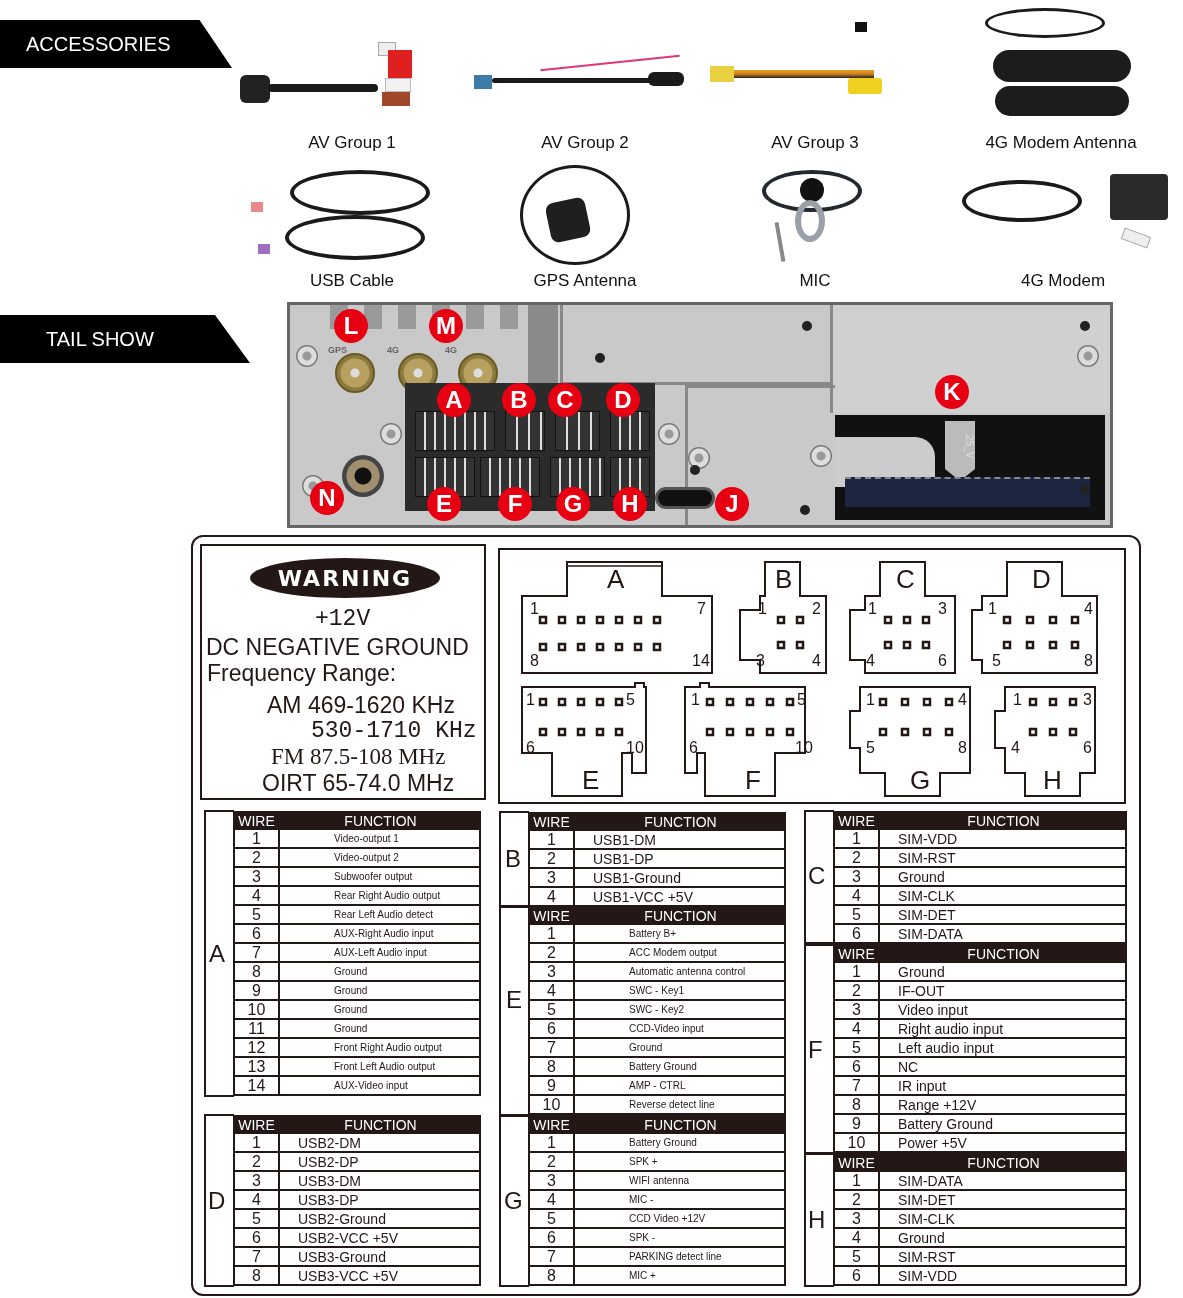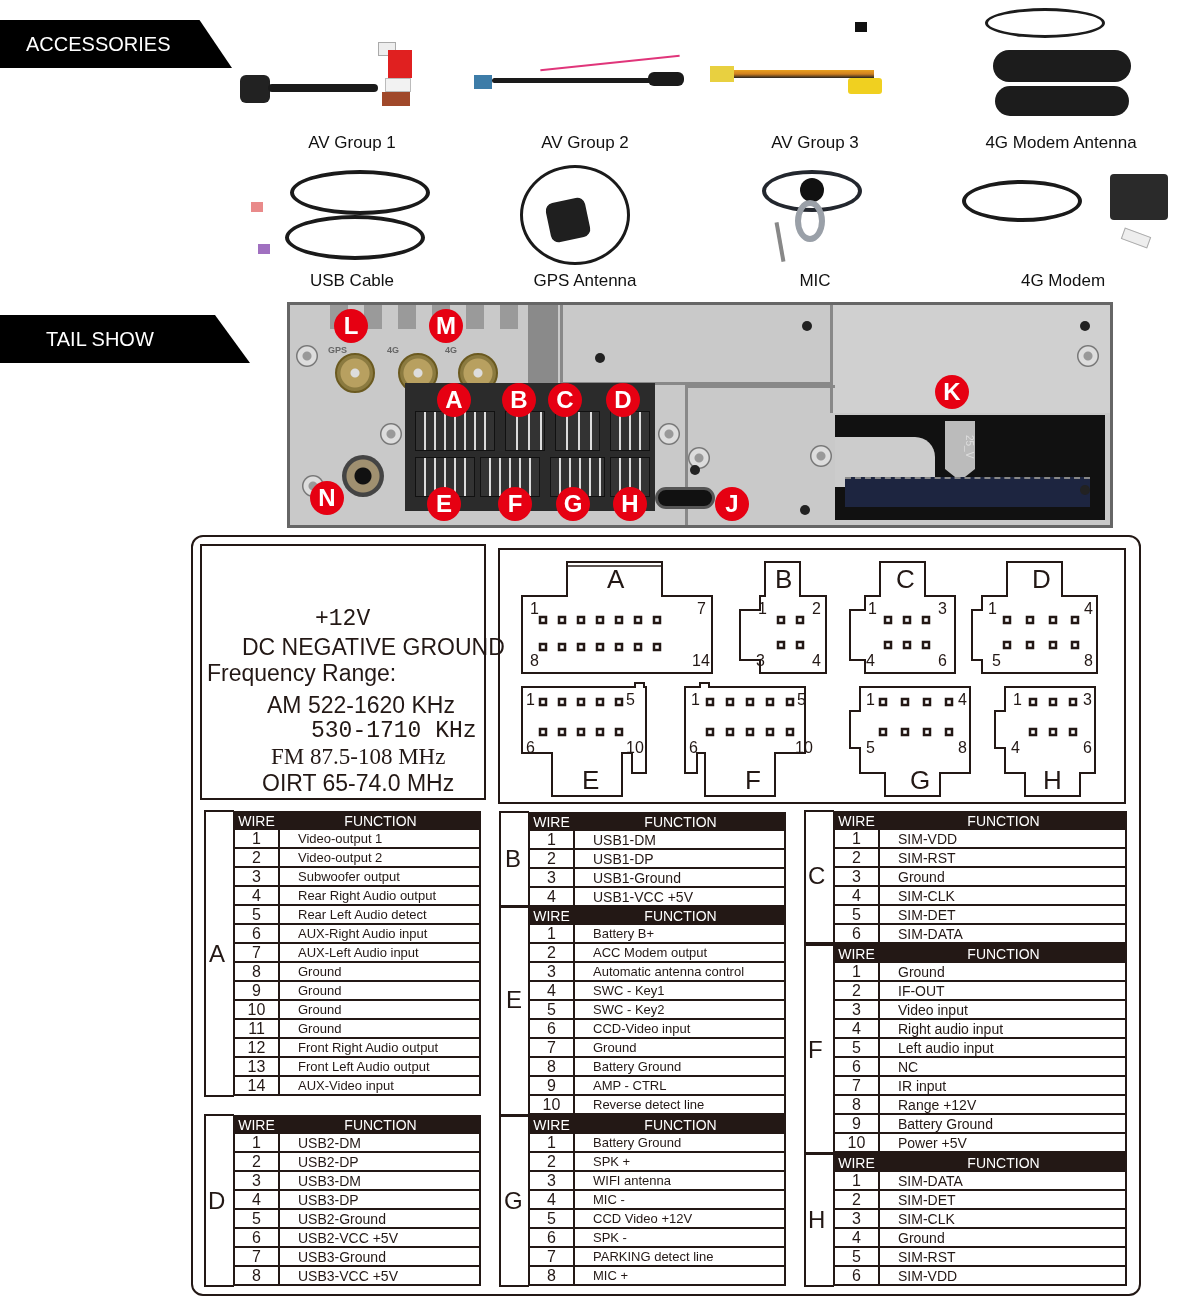--- a/index.html
+++ b/index.html
@@ -28,21 +28,21 @@
   .pin-num { position: absolute; font-size: 16px; }
   .group { position: absolute; border: 2px solid #231815; }
   .group-letter { position: absolute; font-size: 24px; }
   .t { position: absolute; }
   .t-head { display: flex; background: #231815; color: #fff; height: 19px; font-size: 14px; align-items: center; }
   .t-head .c1 { width: 47px; text-align: center; }
   .t-head .c2 { flex: 1; text-align: center; }
   .t-row { display: flex; height: 19px; border-bottom: 2px solid #231815; font-size: 14px; align-items: center; }
   .t-row .c1 { width: 47px; text-align: center; border-right: 2px solid #231815; border-left: 2px solid #231815; height: 100%; display:flex; align-items:center; justify-content:center; font-size: 16px; }
   .t-row .c2 { flex: 1; padding-left: 18px; border-right: 2px solid #231815; height: 100%; display:flex; align-items:center; }
-  .small .t-row .c2 { font-size: 13px; }
+  .small .t-row .c2 { font-size: 10px; margin-left: 36px; }
 </style>
 </head>
 <body>
 
 <div class="banner" style="top:20px;width:232px;">ACCESSORIES</div>
 <div class="banner" style="top:315px;width:250px;padding-left:46px;">TAIL SHOW</div>
 
 <div>
 
   <div>
@@ -171,24 +171,25 @@
   <div class="badge" style="left:266px;top:182px;">G</div>
   <div class="badge" style="left:323px;top:182px;">H</div>
   <div class="badge" style="left:425px;top:182px;">J</div>
   <div class="badge" style="left:645px;top:70px;">K</div>
   <div class="badge" style="left:20px;top:176px;">N</div>
 </div>
 
 <div class="outer"></div>
 
 <div class="warnbox">
+  <div class="warn-pill">WARNING</div>
   <div class="wline" style="left:113px;top:60px;font-family:Liberation Mono, monospace;">+12V</div>
-  <div class="wline" style="left:4px;top:88px;margin-left:36px;">DC NEGATIVE GROUND</div>
+  <div class="wline" style="left:4px;top:88px;">DC NEGATIVE GROUND</div>
   <div class="wline" style="left:5px;top:114px;">Frequency Range:</div>
-  <div class="wline" style="left:65px;top:146px;">AM 522-1620 KHz</div>
+  <div class="wline" style="left:65px;top:146px;">AM 469-1620 KHz</div>
   <div class="wline" style="left:109px;top:172px;font-family:Liberation Mono, monospace;">530-1710 KHz</div>
   <div class="wline" style="left:69px;top:198px;font-family:Liberation Serif, serif;">FM 87.5-108 MHz</div>
   <div class="wline" style="left:60px;top:224px;">OIRT 65-74.0 MHz</div>
 </div>
 
 <div class="pinout">
 
   <div class="conn" style="left:22px;top:10px;">
     <svg width="190" height="115">
         <path d="M45 2 H140 V36 H190 V113 H0 V36 H45 Z" fill="none" stroke="#231815" stroke-width="2"></path>

